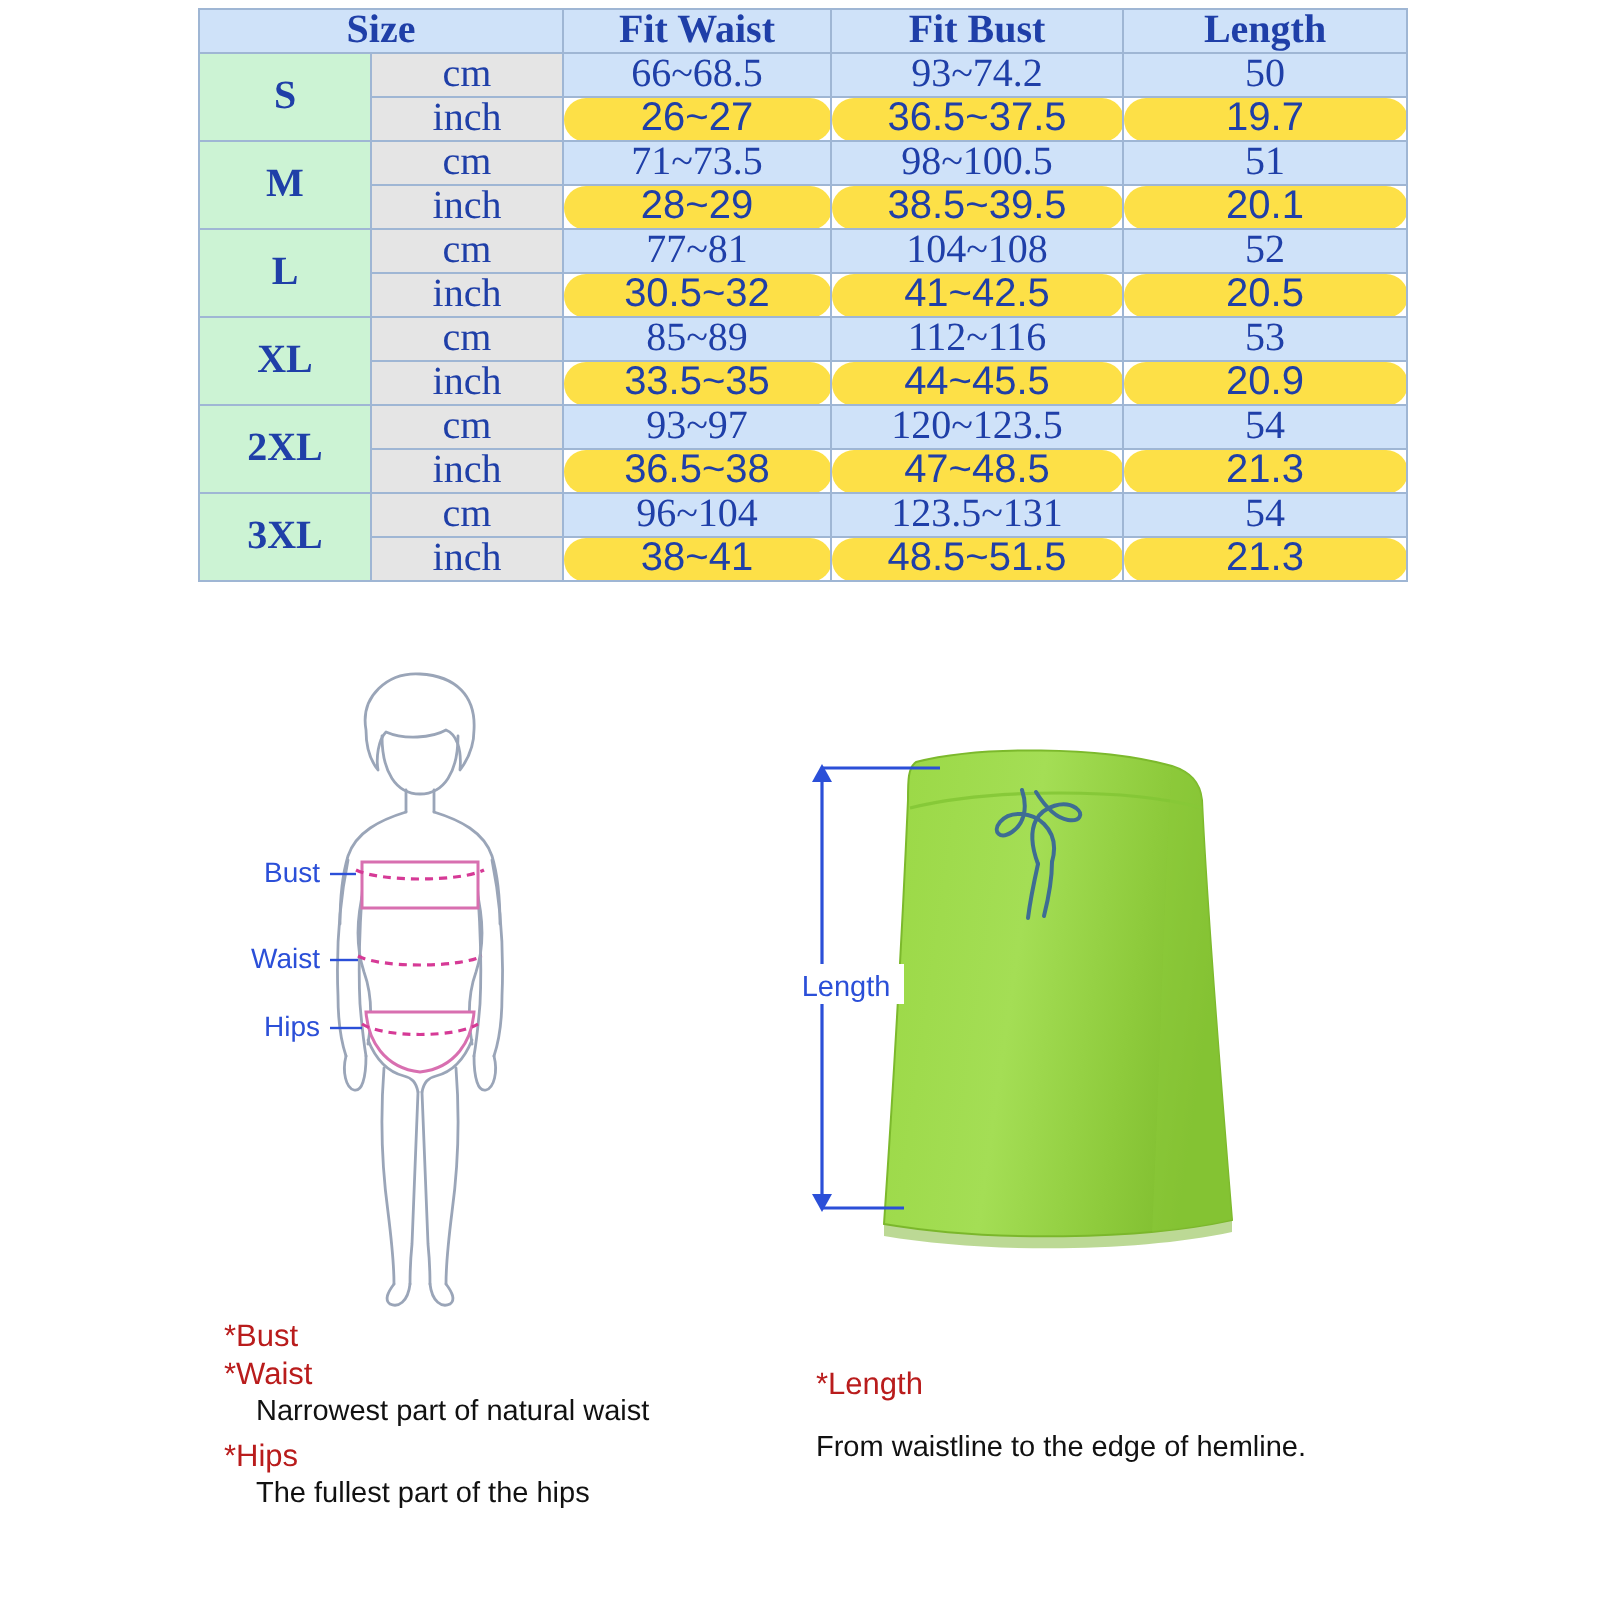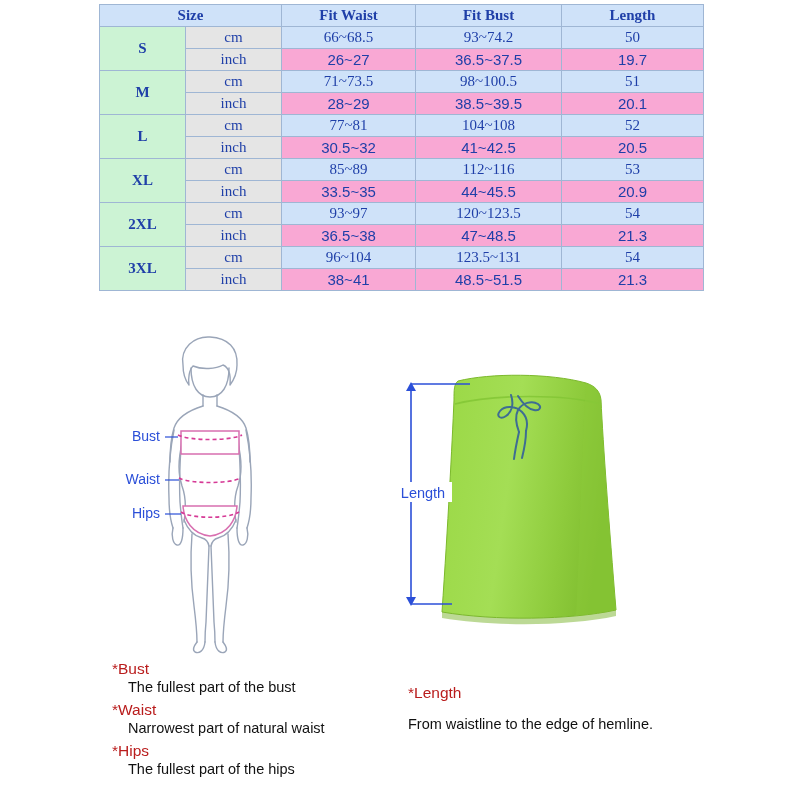--- a/index.html
+++ b/index.html
@@ -25,21 +25,21 @@
   }
   table.size-table {
     border-collapse: collapse;
     width: 604px;
     table-layout: fixed;
   }
   table.size-table td {
     border: 1px solid #9fb6d4;
     text-align: center;
     vertical-align: middle;
-    font-size: 15px;
+    font-size: 20px;
     color: #1f3fa8;
     height: 21px;
     padding: 0;
     line-height: 1.05;
   }
   .col-size    { width: 86px; }
   .col-unit    { width: 96px; }
   .col-waist   { width: 134px; }
   .col-hips    { width: 146px; }
   .col-length  { width: 142px; }
@@ -61,24 +61,25 @@
     background: #e5e5e5;
     font-size: 16px;
     color: #1a2f82;
   }
   .val-cell-blue {
     background: #cfe2f9;
     color: #1f3fa8;
     font-size: 16px;
   }
   .val-cell-white {
-    background: #f9a8d4;
+    background: #fde047;
     color: #111111;
     font-size: 15.5px;
     font-family: "Liberation Sans", sans-serif;
+    border-radius: 11px;
   }
 
   
   .lower {
     position: absolute;
     left: 0;
     top: 334px;
     width: 684px;
     height: 466px;
   }
@@ -332,21 +333,20 @@
       <path d="M16 223 L21 232 L26 223" fill="#2b4fd8" stroke="none"></path>
       <path d="M21 10 L80 10"></path>
       <path d="M21 230 L62 230"></path>
     </g>
     <rect x="4" y="108" width="58" height="20" fill="#ffffff"></rect>
     <text x="33" y="124" text-anchor="middle" fill="#2b4fd8" font-family="Liberation Sans, sans-serif" font-size="14.5">Length</text>
   </svg>
 
   <div class="legend">
     <p class="legend-term">*Bust</p>
-    <p class="legend-desc">The fullest part of the bust</p>
     <p class="legend-term">*Waist</p>
     <p class="legend-desc">Narrowest part of natural waist</p>
     <p class="legend-term">*Hips</p>
     <p class="legend-desc">The fullest part of the hips</p>
   </div>
 
   <div class="legend-right">
     <p class="legend-term">*Length</p>
     <p class="legend-desc">From waistline to the edge of hemline.</p>
   </div>

